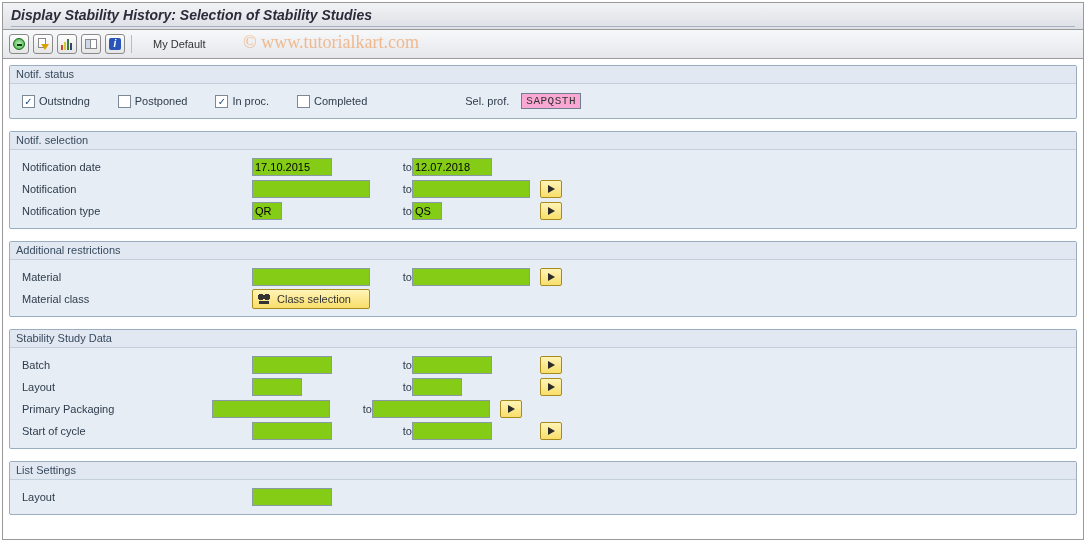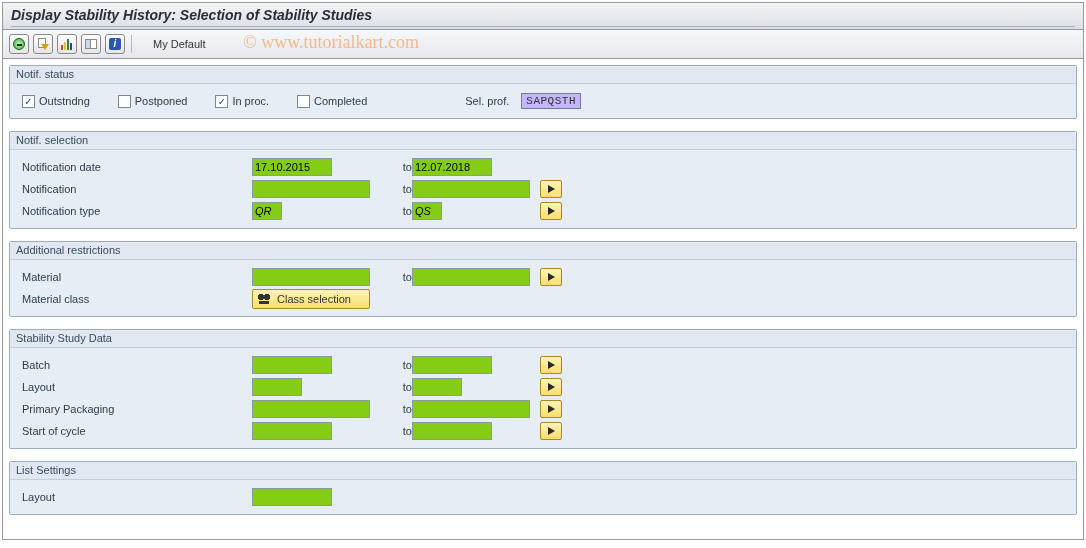--- a/index.html
+++ b/index.html
@@ -109,34 +109,34 @@
   .txt {
     height: 18px;
     border: 1px solid #8a98a8;
     background: #84cc16;
     font-size: 11px;
     padding: 0 2px;
   }
   .w80 { width: 80px; }
   .w50 { width: 50px; }
   .w120 { width: 118px; }
-  .w30 { width: 30px; font-style: italic; }
+  .w30 { width: 30px; }
   .chk {
     border: 1px solid #7a8898;
     background: #fff;
     width: 13px; height: 13px;
     display: inline-flex; align-items:center; justify-content:center;
     margin-right: 4px;
   }
   .chk-label { margin-right: 28px; color:#2d3b4b;}
   .sel-prof-label { margin-left: 70px; margin-right: 12px; color:#2d3b4b;}
   .sel-prof-val {
     display: inline-block;
     border: 1px solid #6f7f91;
-    background: #c4b5fd;
+    background: #f9a8d4;
     padding: 1px 4px;
     font-family: "Courier New", monospace;
     letter-spacing: 0.5px;
   }
   .more-btn {
     width: 22px;
     height: 18px;
     border: 1px solid #a78b1e;
     border-radius: 2px;
     background: linear-gradient(#fff4b8, #f8de6a);
@@ -340,21 +340,21 @@
         <div class="row">
           <span class="lbl" style="width:230px">Layout</span>
           <div class="col-from"><input class="txt w50" value="" style=""></div>
           <span class="col-to-lbl">to</span>
           <div class="col-to"><input class="txt w50" value="" style=""></div>
           <div class="col-more"><div class="more-btn">
                 <span class="arrow-right"></span>
               </div></div>
         </div>
         <div class="row">
-          <span class="lbl" style="width:230px">Primary Packaging</span>
+          <span class="lbl" style="width:190px">Primary Packaging</span>
           <div class="col-from"><input class="txt w120" value="" style=""></div>
           <span class="col-to-lbl">to</span>
           <div class="col-to"><input class="txt w120" value="" style=""></div>
           <div class="col-more"><div class="more-btn">
                 <span class="arrow-right"></span>
               </div></div>
         </div>
         <div class="row">
           <span class="lbl" style="width:230px">Start of cycle</span>
           <div class="col-from"><input class="txt w80" value="" style=""></div>

